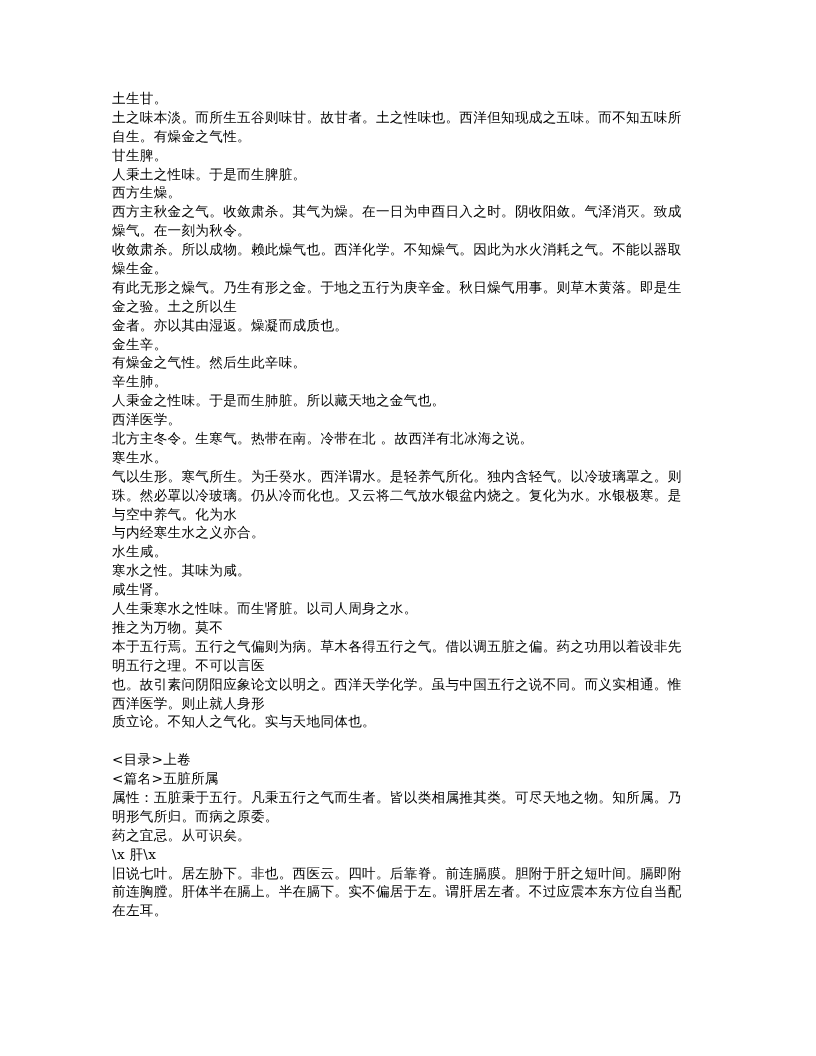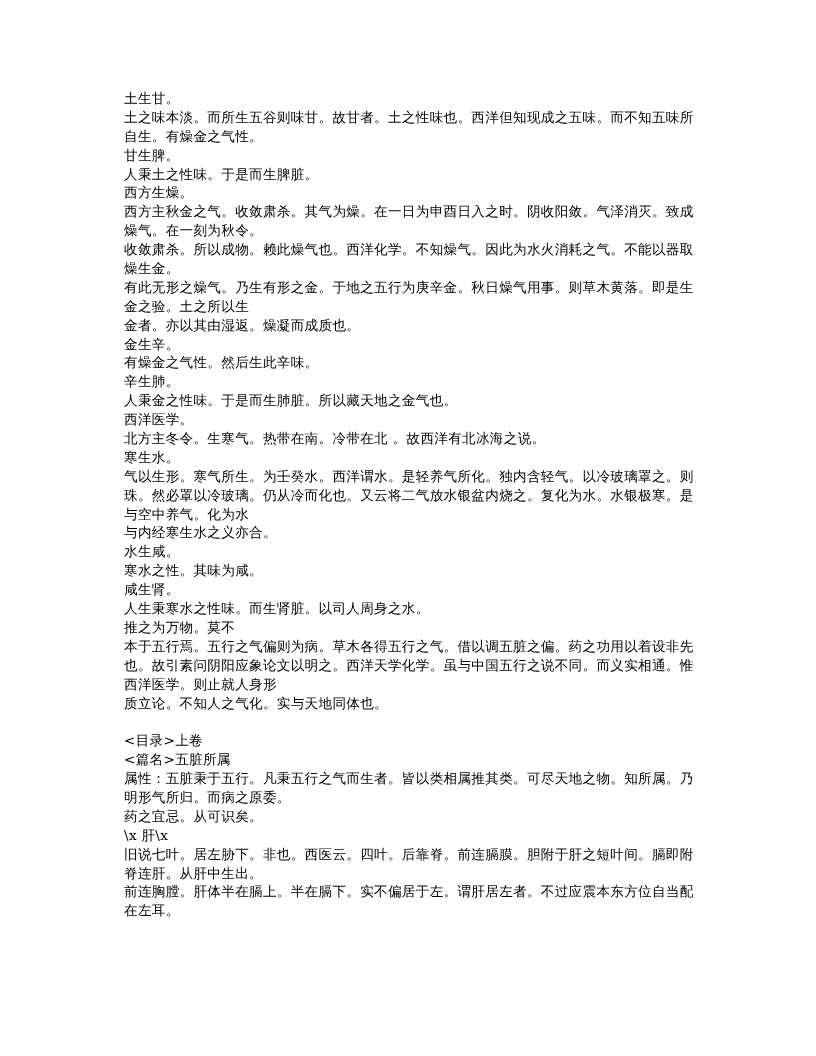--- a/index.html
+++ b/index.html
@@ -10,21 +10,21 @@
     body {
       width: 816px;
       height: 1056px;
       position: relative;
       overflow: hidden;
       font-family: "DejaVu Serif", "Liberation Serif", serif;
       color: #000000;
     }
     .page {
       position: absolute;
-      left: 124px;
+      left: 112px;
       top: 89px;
       width: 590px;
     }
     .line {
       font-size: 13.6px;
       line-height: 18.9px;
       height: 18.9px;
       white-space: nowrap;
       letter-spacing: 0.3px;
     }
@@ -59,27 +59,27 @@
   <div class="line">气以生形。寒气所生。为壬癸水。西洋谓水。是轻养气所化。独内含轻气。以冷玻璃罩之。则</div>
   <div class="line">珠。然必罩以冷玻璃。仍从冷而化也。又云将二气放水银盆内烧之。复化为水。水银极寒。是</div>
   <div class="line">与空中养气。化为水</div>
   <div class="line">与内经寒生水之义亦合。</div>
   <div class="line">水生咸。</div>
   <div class="line">寒水之性。其味为咸。</div>
   <div class="line">咸生肾。</div>
   <div class="line">人生秉寒水之性味。而生肾脏。以司人周身之水。</div>
   <div class="line">推之为万物。莫不</div>
   <div class="line">本于五行焉。五行之气偏则为病。草木各得五行之气。借以调五脏之偏。药之功用以着设非先</div>
+  <div class="line">明五行之理。不可以言医</div>
   <div class="line">也。故引素问阴阳应象论文以明之。西洋天学化学。虽与中国五行之说不同。而义实相通。惟</div>
   <div class="line">西洋医学。则止就人身形</div>
   <div class="line">质立论。不知人之气化。实与天地同体也。</div>
   <div class="line blank"></div>
   <div class="line">&lt;目录&gt;上卷</div>
   <div class="line">&lt;篇名&gt;五脏所属</div>
   <div class="line">属性：五脏秉于五行。凡秉五行之气而生者。皆以类相属推其类。可尽天地之物。知所属。乃</div>
   <div class="line">明形气所归。而病之原委。</div>
   <div class="line">药之宜忌。从可识矣。</div>
   <div class="line">\x 肝\x</div>
   <div class="line">旧说七叶。居左胁下。非也。西医云。四叶。后靠脊。前连膈膜。胆附于肝之短叶间。膈即附</div>
-  <div class="line">脊连肝。从肝中生出。</div>
   <div class="line">前连胸膛。肝体半在膈上。半在膈下。实不偏居于左。谓肝居左者。不过应震本东方位自当配</div>
   <div class="line">在左耳。</div>
 </div>
 
 </body></html>

